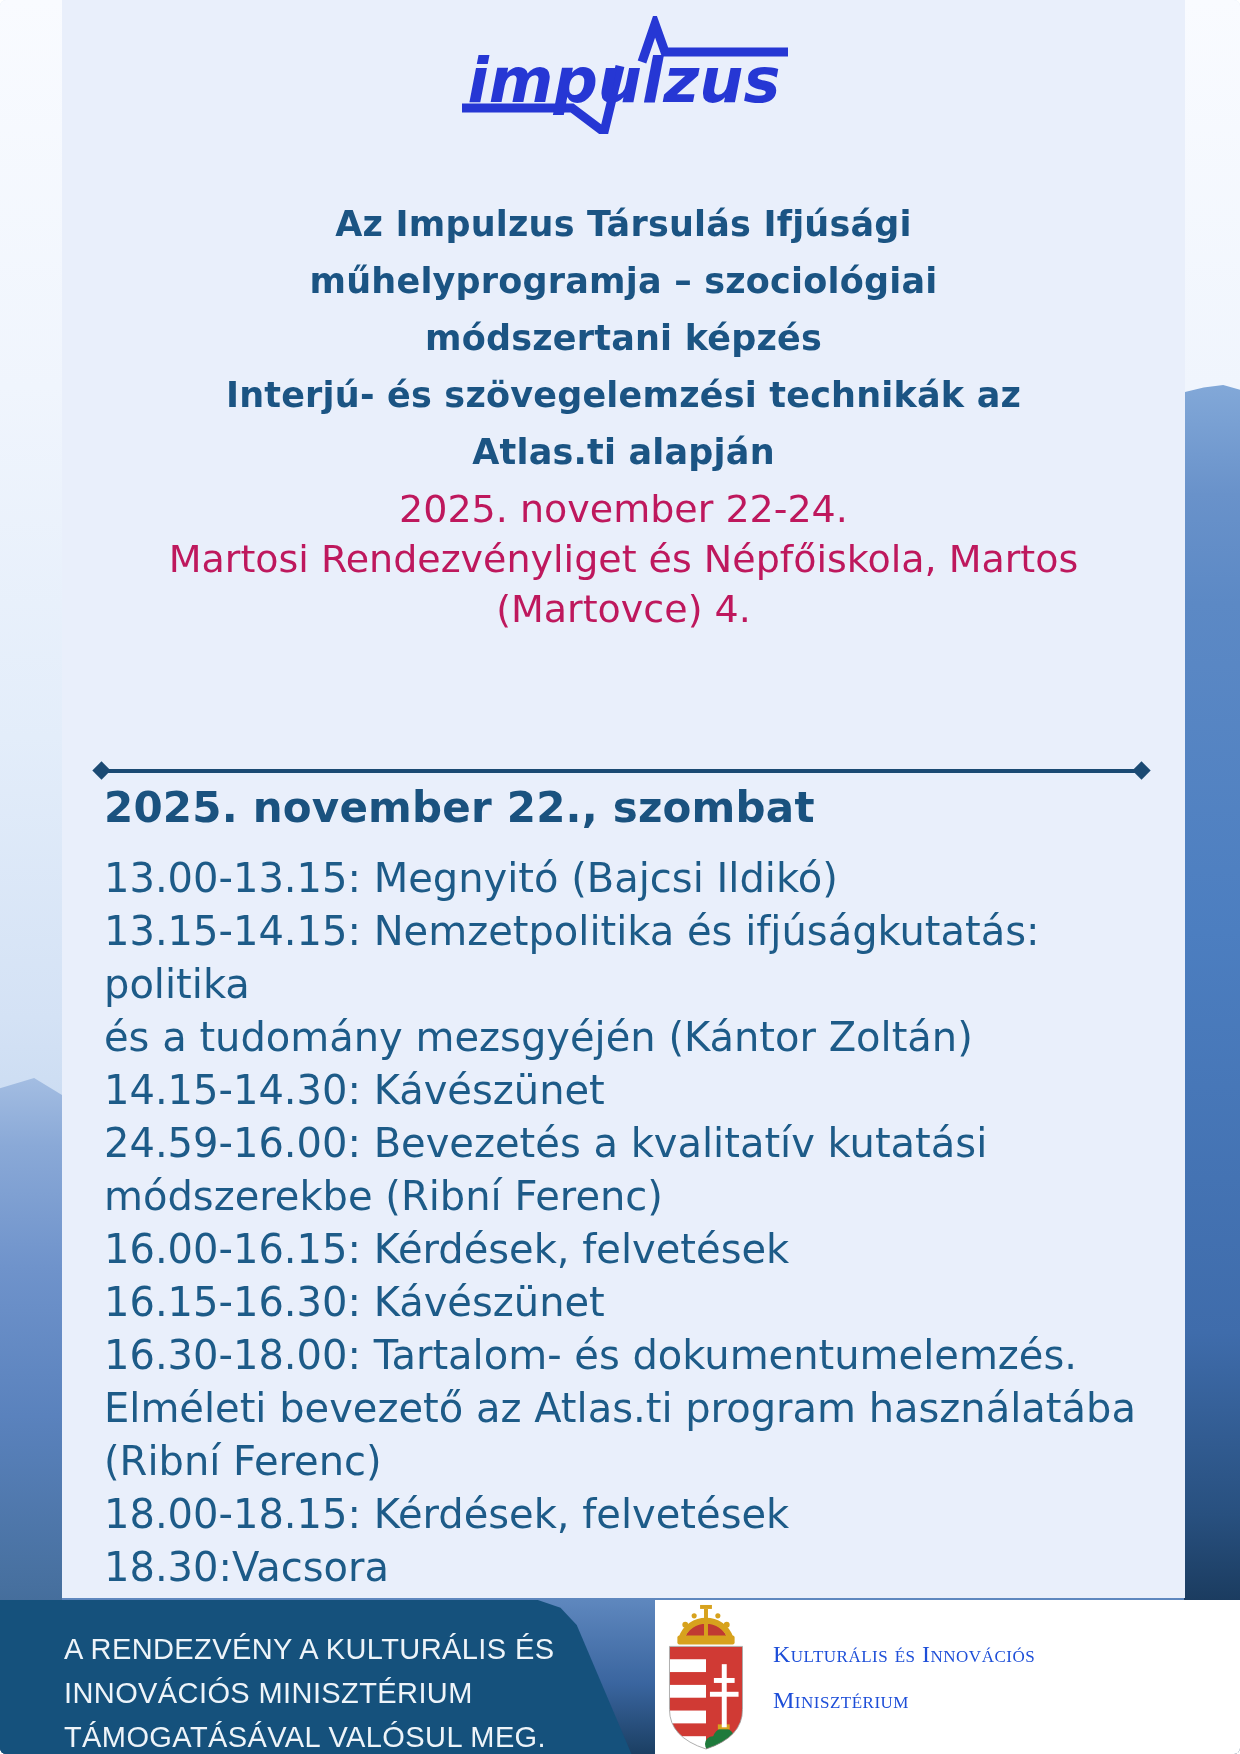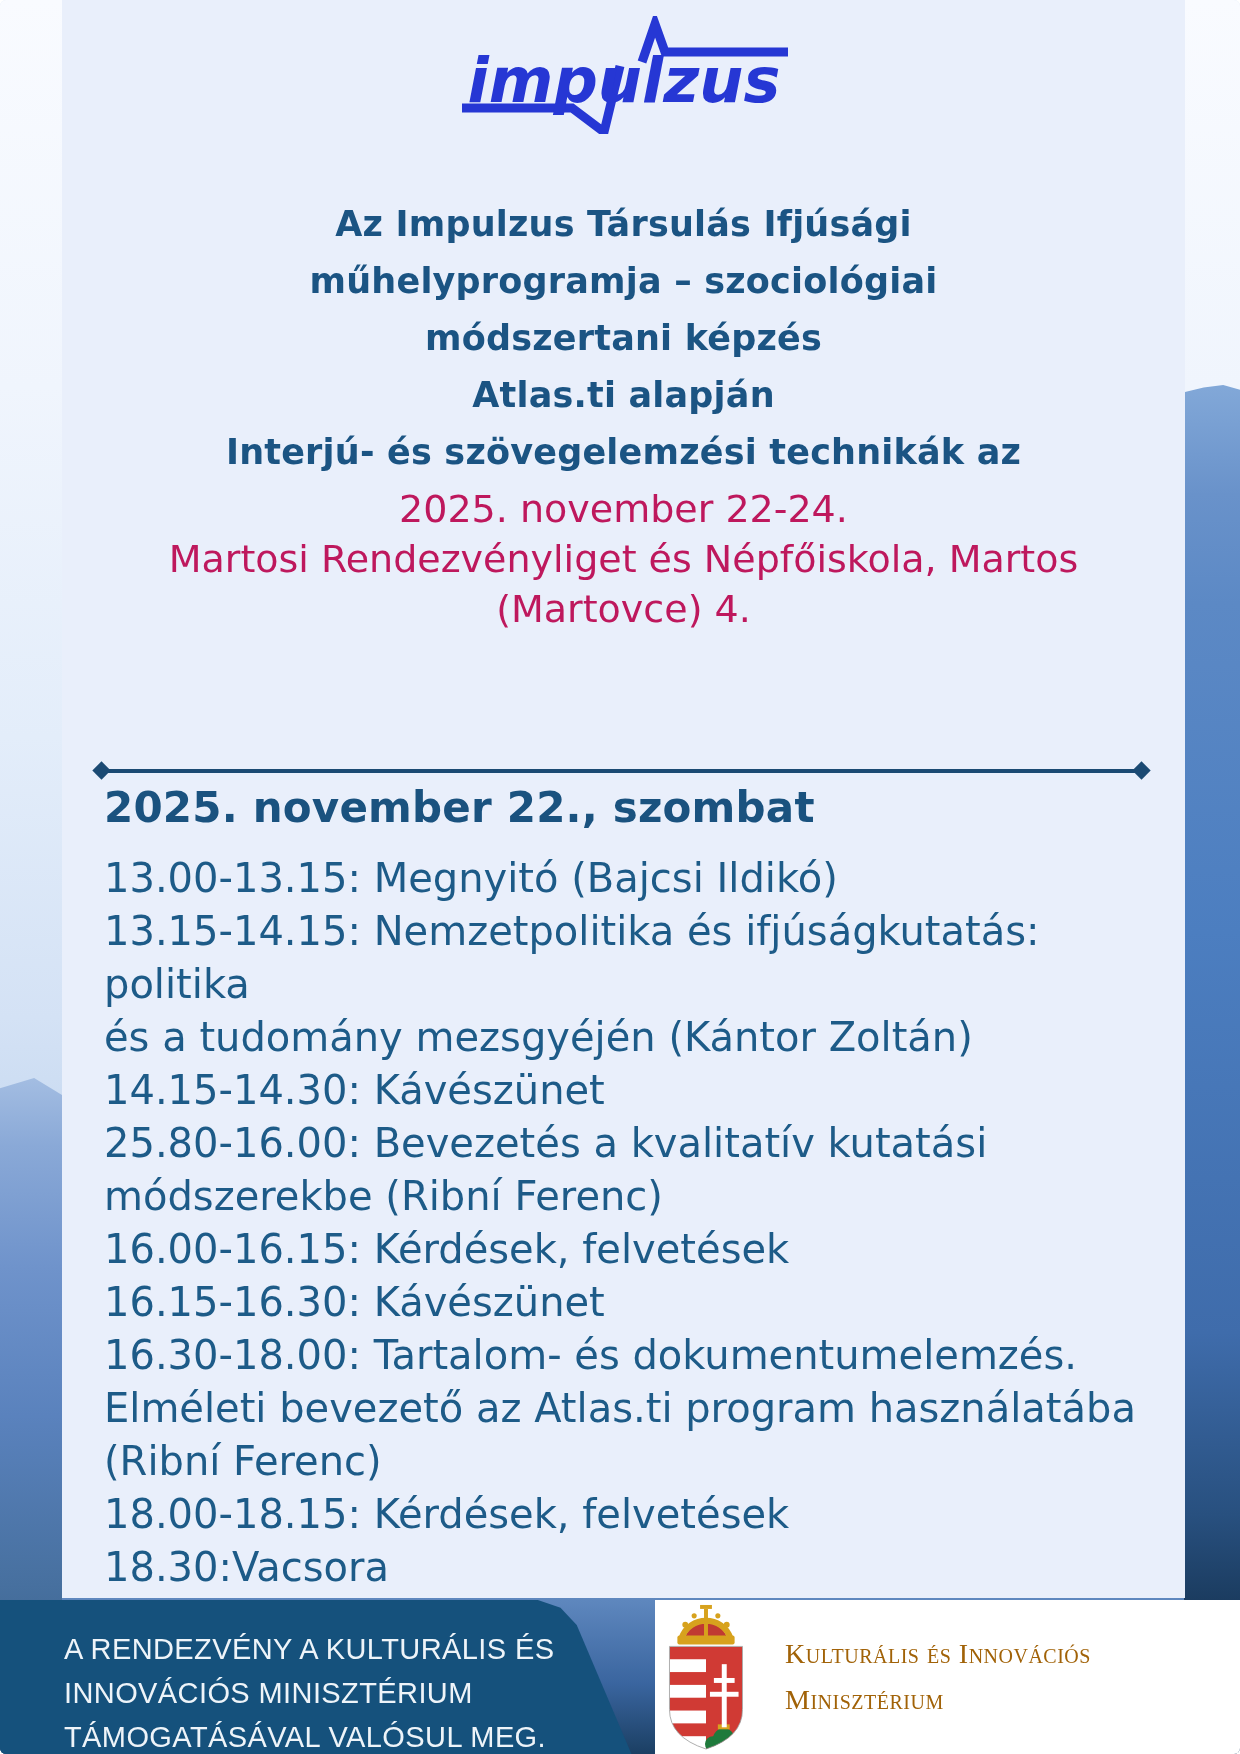--- a/index.html
+++ b/index.html
@@ -66,22 +66,22 @@
   .footer-left .support{
     padding:27px 0 0 64px;font-family:"Liberation Sans",sans-serif;
     font-size:29px;line-height:44px;color:#eef4f9;letter-spacing:0.4px;
   }
   .footer-right{
     position:absolute;left:655px;top:1600px;width:585px;height:154px;
     background:#ffffff;display:flex;align-items:center;
   }
   .arms{margin-left:4px;flex:0 0 auto;}
   .ministry{
-    margin-left:32px;font-family:"Liberation Serif","DejaVu Serif",serif;
-    font-variant:small-caps;color:#a16207;font-size:28px;line-height:46px;
+    margin-left:20px;font-family:"Liberation Serif","DejaVu Serif",serif;
+    font-variant:small-caps;color:#1d4ed8;font-size:24px;line-height:46px;
     letter-spacing:0.5px;white-space:nowrap;
   }
 </style>
 </head>
 <body>
 
 <div class="poster">
 
   <div class="bg"></div>
   <div class="mountain-right"></div>
@@ -93,22 +93,22 @@
       <polyline points="8,92 118,92 150,116 166,50" fill="none" stroke="#2637d4" stroke-width="9" stroke-linejoin="miter"></polyline>
       <polyline points="188,46 201,8 211,36 334,36" fill="none" stroke="#2637d4" stroke-width="9" stroke-linejoin="miter"></polyline>
       <text x="170" y="86" text-anchor="middle" font-family="DejaVu Sans, sans-serif" font-style="italic" font-weight="bold" font-size="62" fill="#2637d4">impulzus</text>
     </svg>
 
     <div class="title">
 
     <div class="title-line">Az Impulzus Társulás Ifjúsági</div>
         <div class="title-line">műhelyprogramja – szociológiai</div>
         <div class="title-line">módszertani képzés</div>
+        <div class="title-line">Interjú- és szövegelemzési technikák az</div>
         <div class="title-line">Atlas.ti alapján</div>
-        <div class="title-line">Interjú- és szövegelemzési technikák az</div>
       </div>
 
     <div class="subtitle">
 
     <div class="subtitle-line">2025. november 22-24.</div>
         <div class="subtitle-line">Martosi Rendezvényliget és Népfőiskola, Martos</div>
         <div class="subtitle-line">(Martovce) 4.</div>
       </div>
 
     <div class="divider">
@@ -118,21 +118,21 @@
     </div>
 
     <div class="day-heading">2025. november 22., szombat</div>
 
     <div class="schedule">
 
     <div class="schedule-line">13.00-13.15: Megnyitó (Bajcsi Ildikó)</div>
         <div class="schedule-line">13.15-14.15: Nemzetpolitika és ifjúságkutatás: politika</div>
         <div class="schedule-line">és a tudomány mezsgyéjén (Kántor Zoltán)</div>
         <div class="schedule-line">14.15-14.30: Kávészünet</div>
-        <div class="schedule-line">25.80-16.00: Bevezetés a kvalitatív kutatási</div>
+        <div class="schedule-line">24.59-16.00: Bevezetés a kvalitatív kutatási</div>
         <div class="schedule-line">módszerekbe (Ribní Ferenc)</div>
         <div class="schedule-line">16.00-16.15: Kérdések, felvetések</div>
         <div class="schedule-line">16.15-16.30: Kávészünet</div>
         <div class="schedule-line">16.30-18.00: Tartalom- és dokumentumelemzés.</div>
         <div class="schedule-line">Elméleti bevezető az Atlas.ti program használatába</div>
         <div class="schedule-line">(Ribní Ferenc)</div>
         <div class="schedule-line">18.00-18.15: Kérdések, felvetések</div>
         <div class="schedule-line">18.30:Vacsora</div>
       </div>
 

